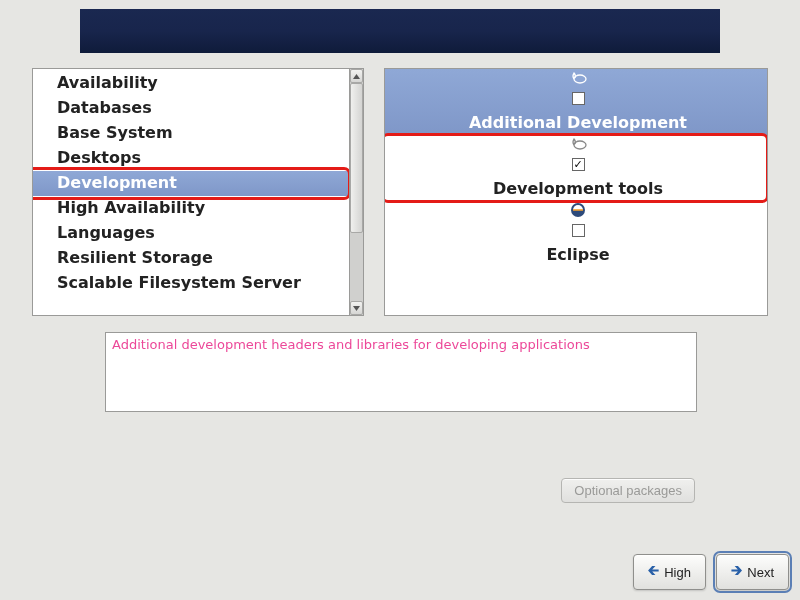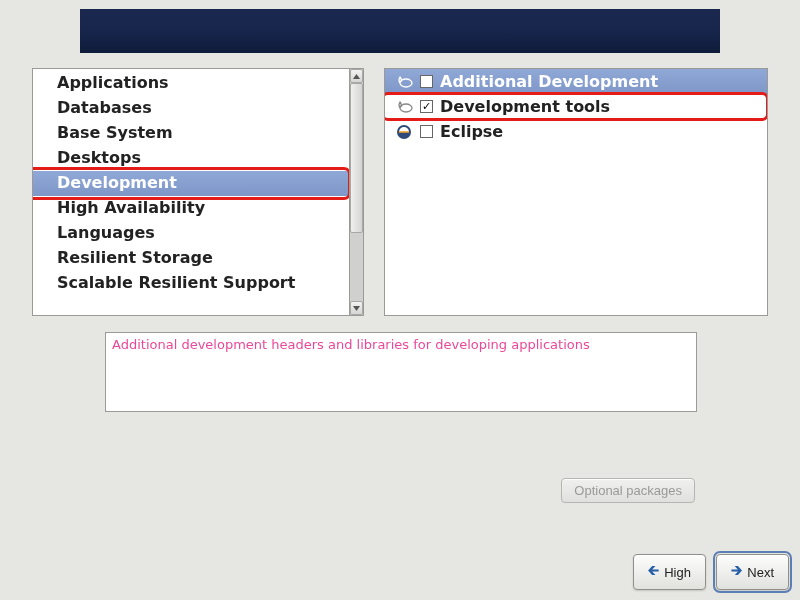--- a/index.html
+++ b/index.html
@@ -113,20 +113,21 @@
     display: flex;
     align-items: center;
     gap: 7px;
     padding: 2px 6px 2px 10px;
     font-size: 16px;
     font-weight: bold;
     color: #222;
     cursor: pointer;
     line-height: 21px;
     position: relative;
+    flex-direction: column;
   }
   .pkg-row.selected {
     background: linear-gradient(to bottom, #8fa8d6 0%, #7f97c8 100%);
     color: #fff;
   }
   .pkg-row.highlighted::after {
     content: "";
     position: absolute;
     left: -4px;
     right: -2px;
@@ -225,29 +226,29 @@
 </style>
 </head>
 <body>
 
 <div class="banner"></div>
 
 <div class="panels">
   <div class="left-panel-wrap">
     <div class="listbox">
       <div class="listbox-inner" id="cat-list">
-          <div class="lb-row">Applications</div>
+          <div class="lb-row">Availability</div>
           <div class="lb-row">Databases</div>
           <div class="lb-row">Base System</div>
           <div class="lb-row">Desktops</div>
           <div class="lb-row selected highlighted">Development</div>
           <div class="lb-row">High Availability</div>
           <div class="lb-row">Languages</div>
           <div class="lb-row">Resilient Storage</div>
-          <div class="lb-row">Scalable Resilient Support</div>
+          <div class="lb-row">Scalable Filesystem Server</div>
         </div>
     </div>
     <div class="scrollbar">
       <div class="sb-btn top">
         <svg width="7" height="5">
             <polygon points="3.5,0 7,5 0,5" fill="#555"></polygon>
           </svg>
       </div>
       <div class="sb-thumb"></div>
       <div class="sb-btn bot">

